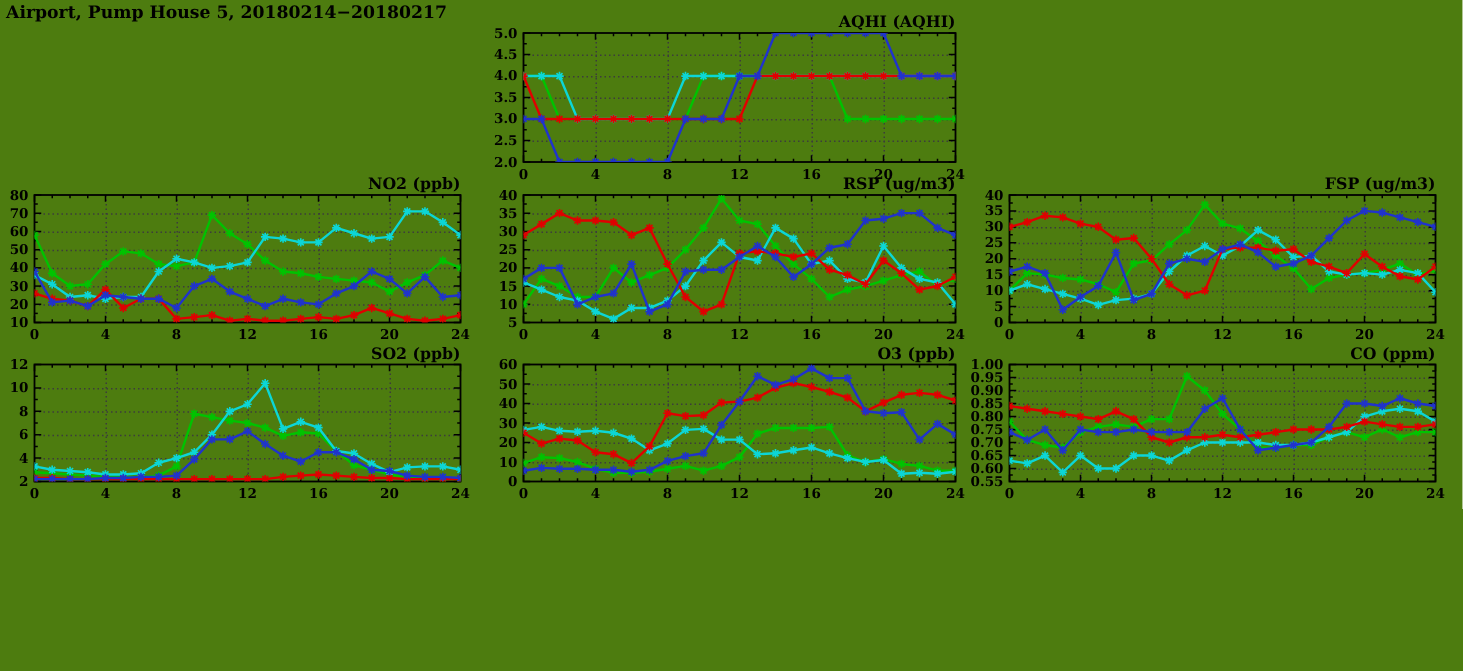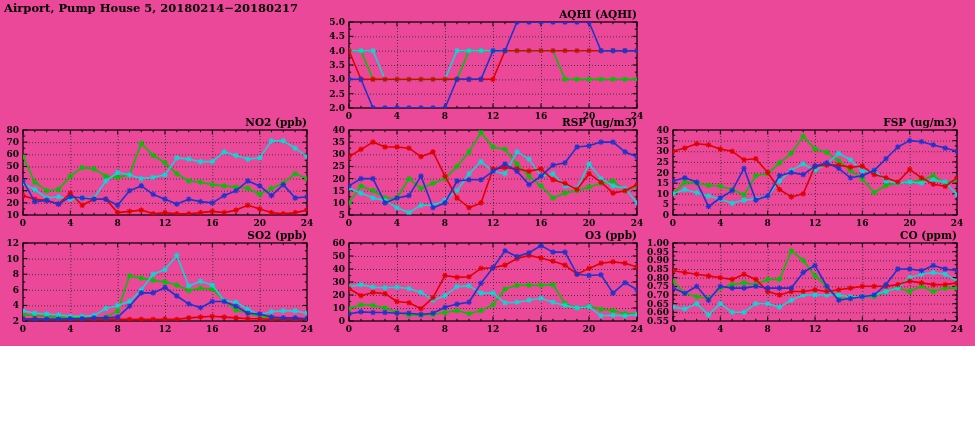--- a/index.html
+++ b/index.html
@@ -1,16 +1,16 @@
 <!DOCTYPE html>
 <html><head>
 <meta charset="utf-8">
 <style>
   html,body{margin:0;padding:0;background:#ffffff;}
-  .page{position:relative;width:975px;height:346px;background:#ec4899;overflow:hidden;
+  .page{position:relative;width:975px;height:447px;background:#4d7c0f;overflow:hidden;
         font-family:"DejaVu Serif",serif;}
   .page-title{position:absolute;left:4px;top:1px;font:bold 11.5px "DejaVu Serif",serif;color:#000;
               letter-spacing:0px;white-space:nowrap;}
   .chart{position:absolute;}
   .chart svg{display:block;}
   .tick-label{font:bold 9px "DejaVu Serif",serif;fill:#000;}
   .chart-title{font:bold 10.5px "DejaVu Serif",serif;fill:#000;}
 </style>
 </head>
 <body>

